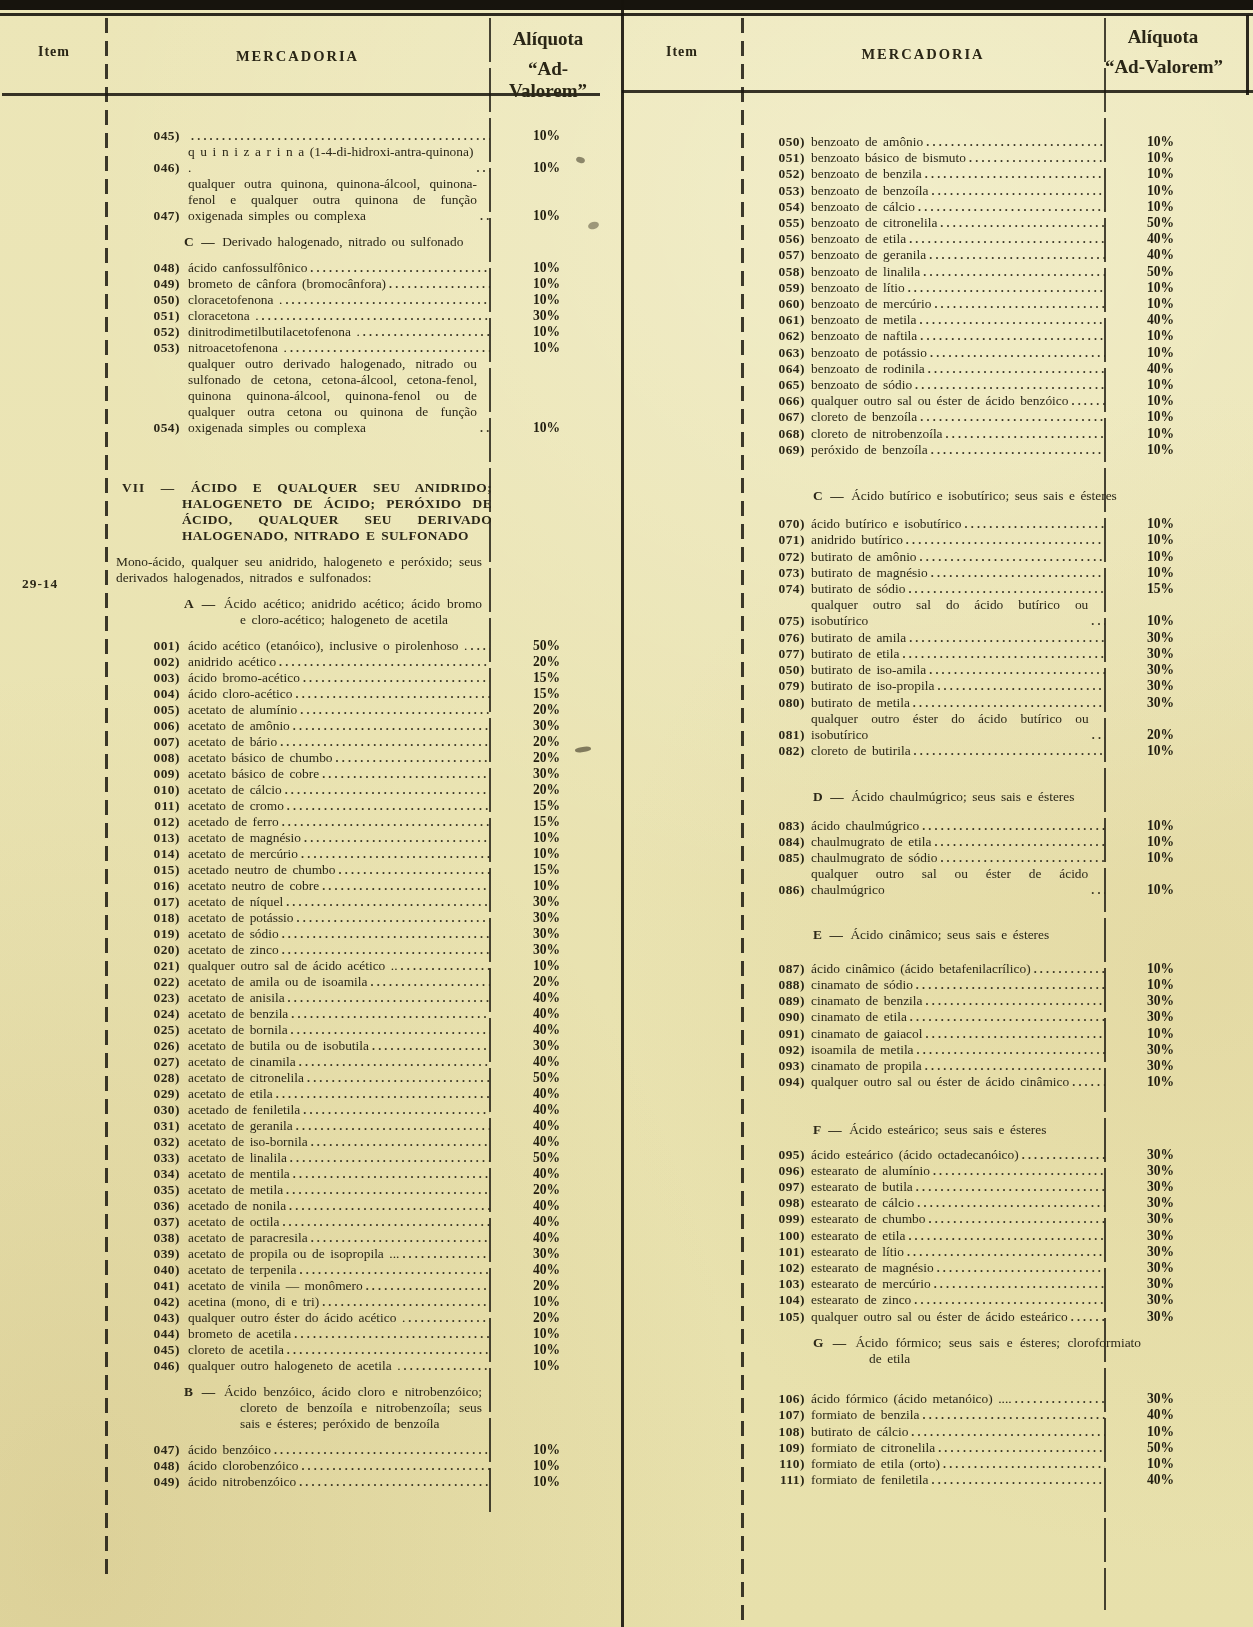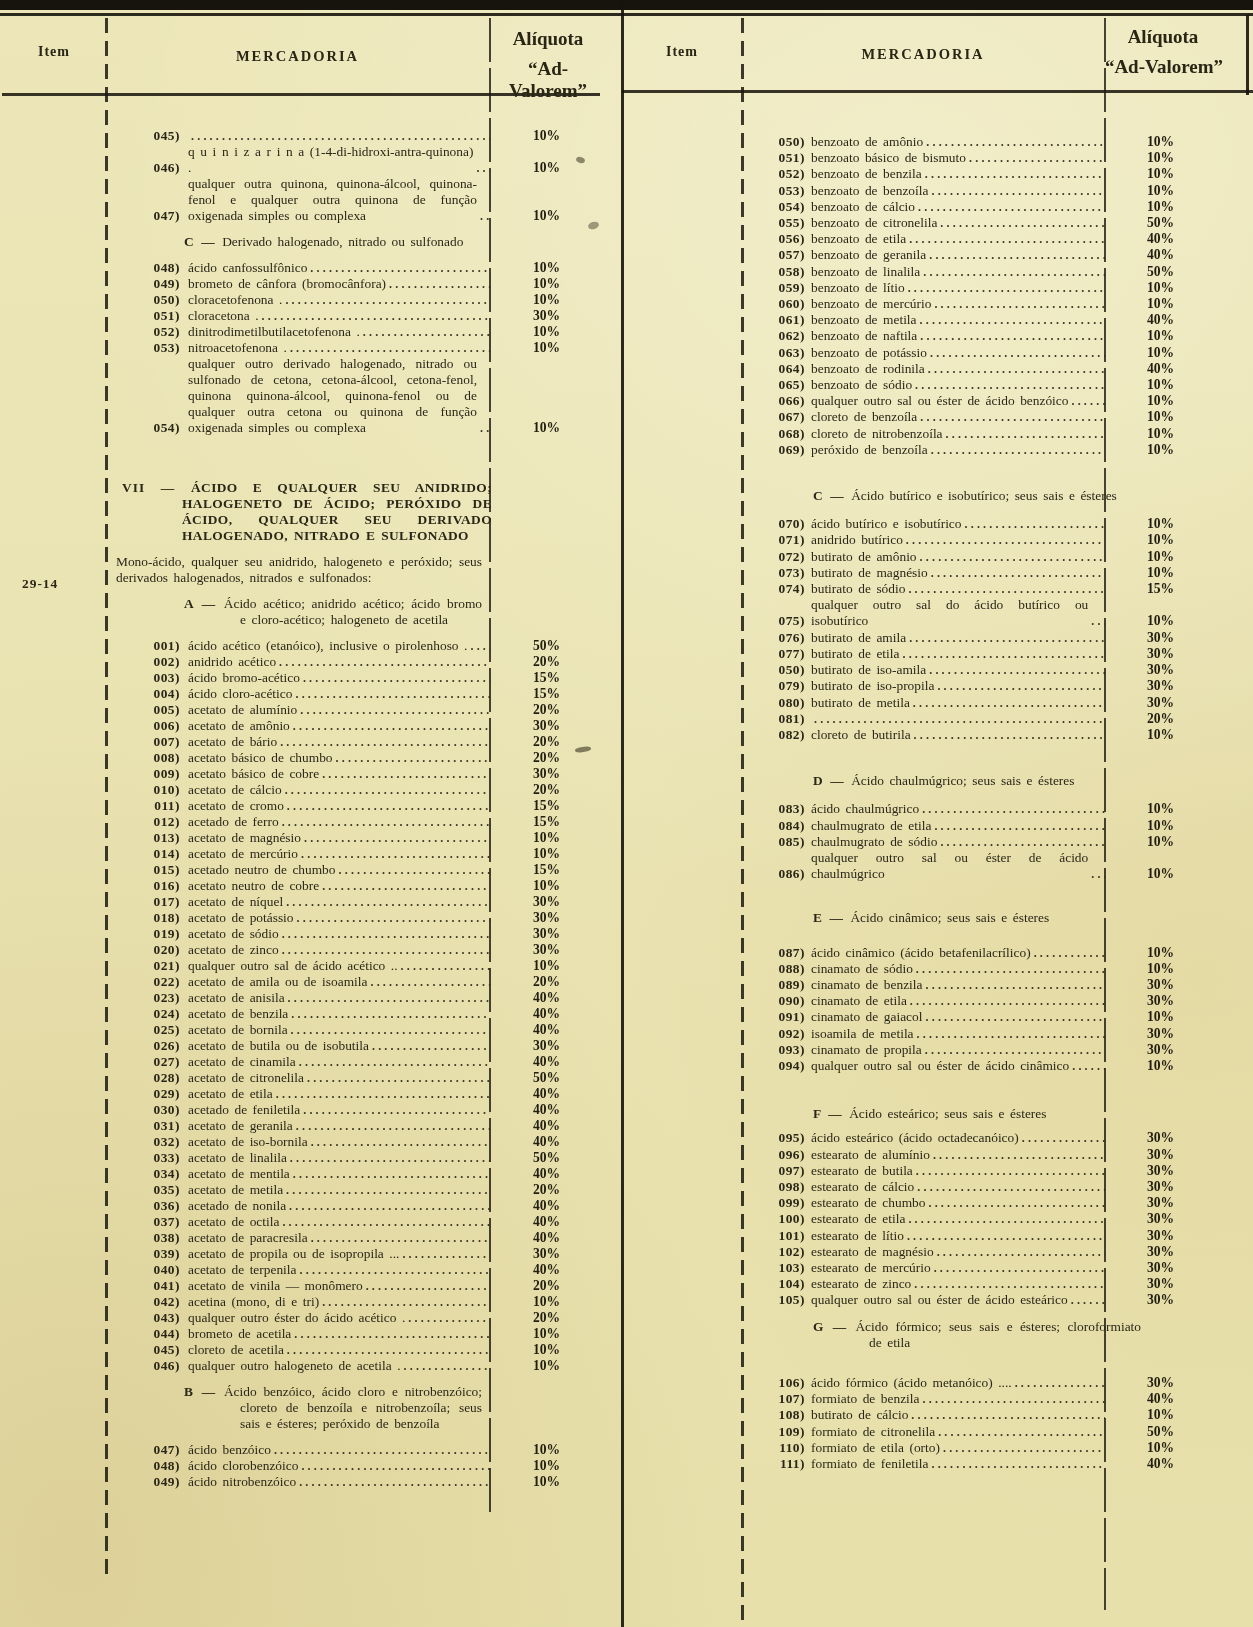--- a/index.html
+++ b/index.html
@@ -638,20 +638,21 @@
         <span class="pct">30%</span>
       </div>
       <div class="row">
         <span class="num">080)</span>
         <span class="body">butirato de metila</span>
         <span class="dots">..............................................................................................................</span>
         <span class="pct">30%</span>
       </div>
       <div class="row">
         <span class="num">081)</span>
+        <span class="body">qualquer outro éster do ácido butírico ou isobutírico</span>
         <span class="dots">..............................................................................................................</span>
         <span class="pct">20%</span>
       </div>
       <div class="row">
         <span class="num">082)</span>
         <span class="body">cloreto de butirila</span>
         <span class="dots">..............................................................................................................</span>
         <span class="pct">10%</span>
       </div>
       <div class="gap" style="height: 30px;"></div>

